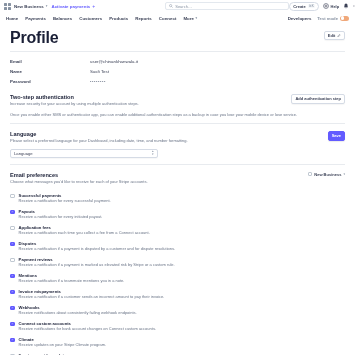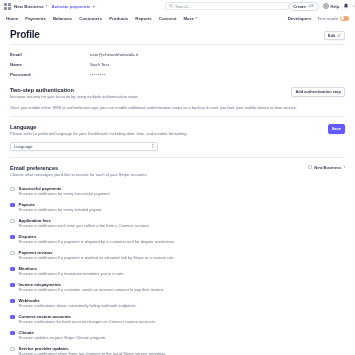--- a/index.html
+++ b/index.html
@@ -60,21 +60,21 @@
   .dev-lbl { font-size:4.4px; color:#3c4257; font-weight:600; }
   .testmode { display:flex; align-items:center; gap:2px; }
   .tm-lbl { font-size:4.2px; color:#8792a2; font-weight:600; }
   .toggle { width:9px; height:5px; border-radius:2.5px; background:#f0a87a; position:relative; }
   .toggle::after { content:""; position:absolute; top:0.6px; left:0.6px;
     width:3.8px; height:3.8px; border-radius:50%; background:#fff; }
 
   
   .page { padding: 5px 10px 0 10px; }
   .page-head { display:flex; align-items:flex-start; }
-  .page-title { font-size:10px; font-weight:700; color:#1a1f36; letter-spacing:-0.2px; }
+  .page-title { font-size:16px; font-weight:700; color:#1a1f36; letter-spacing:-0.2px; }
   .edit-btn {
     margin-left:auto; margin-top:2px;
     display:flex; align-items:center; gap:2px;
     border:0.6px solid #d5dbe5; border-radius:2px;
     padding:1px 3px; background:#fff;
     box-shadow:0 1px 1px rgba(0,0,0,0.04);
   }
   .edit-btn .lbl { font-size:4px; color:#3c4257; font-weight:600; }
   .edit-btn svg { width:3.6px; height:3.6px; }
 

